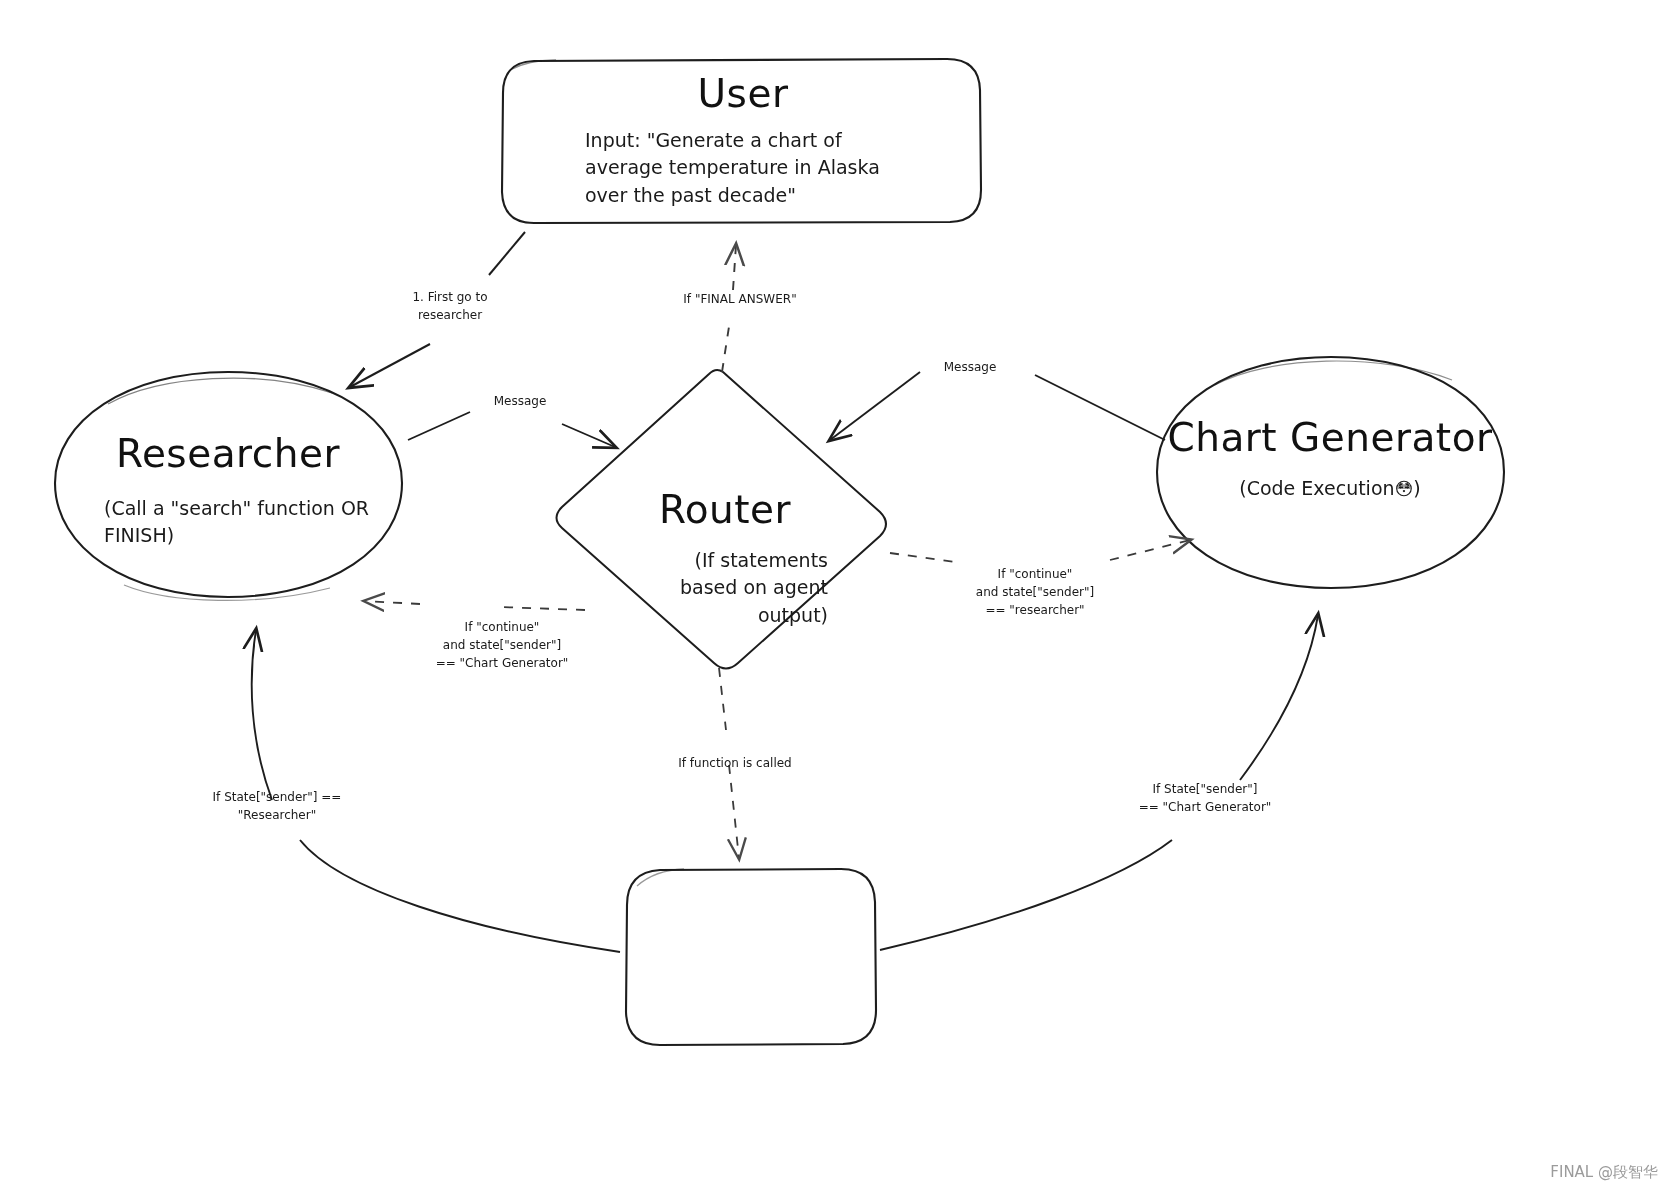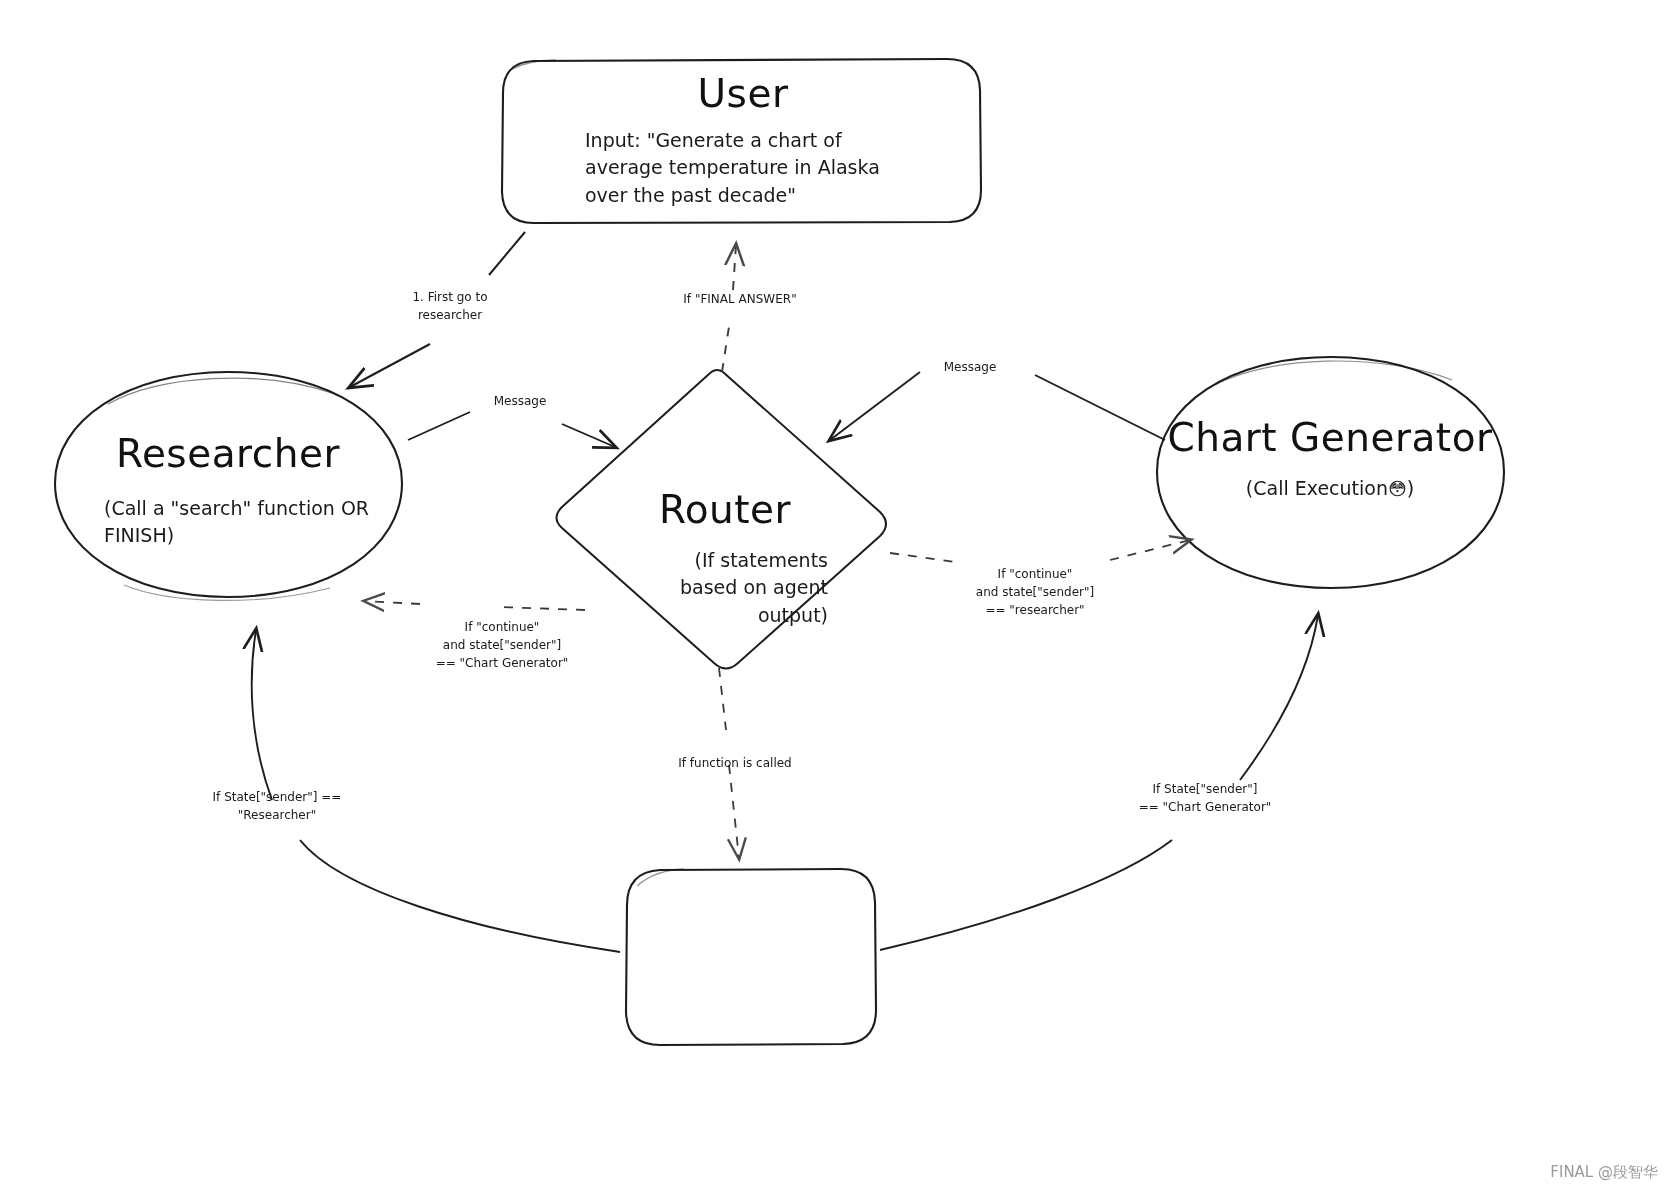--- a/index.html
+++ b/index.html
@@ -173,21 +173,21 @@
     <div class="node-sub" style="text-align:left; padding-left:46px; padding-right:26px; margin-top:18px;">(Call a "search" function OR FINISH)</div>
   </div>
 
   <div class="node-text" style="left:600px; top:448px; width:250px;margin-top:40px;">
     <div class="node-title">Router</div>
     <div class="node-sub" style="text-align:right; padding-left:50px; padding-right:22px; margin-top:14px;">(If statements based on agent output)</div>
   </div>
 
   <div class="node-text" style="left:1165px; top:400px; width:330px;margin-top:16px;">
     <div class="node-title">Chart Generator</div>
-    <div class="node-sub" style="margin-top:14px;"><span>(Call Execution</span><span class="emoji">😳</span><span>)</span></div>
+    <div class="node-sub" style="margin-top:14px;"><span>(Code Execution</span><span class="emoji">😳</span><span>)</span></div>
   </div>
 
 
   <div class="edge-label" style="left:330px; top:288px; width:240px;">1. First go to
 researcher</div>
 
   <div class="edge-label" style="left:455px; top:392px; width:130px;">Message</div>
 
   <div class="edge-label" style="left:605px; top:290px; width:270px;">If "FINAL ANSWER"</div>
 

